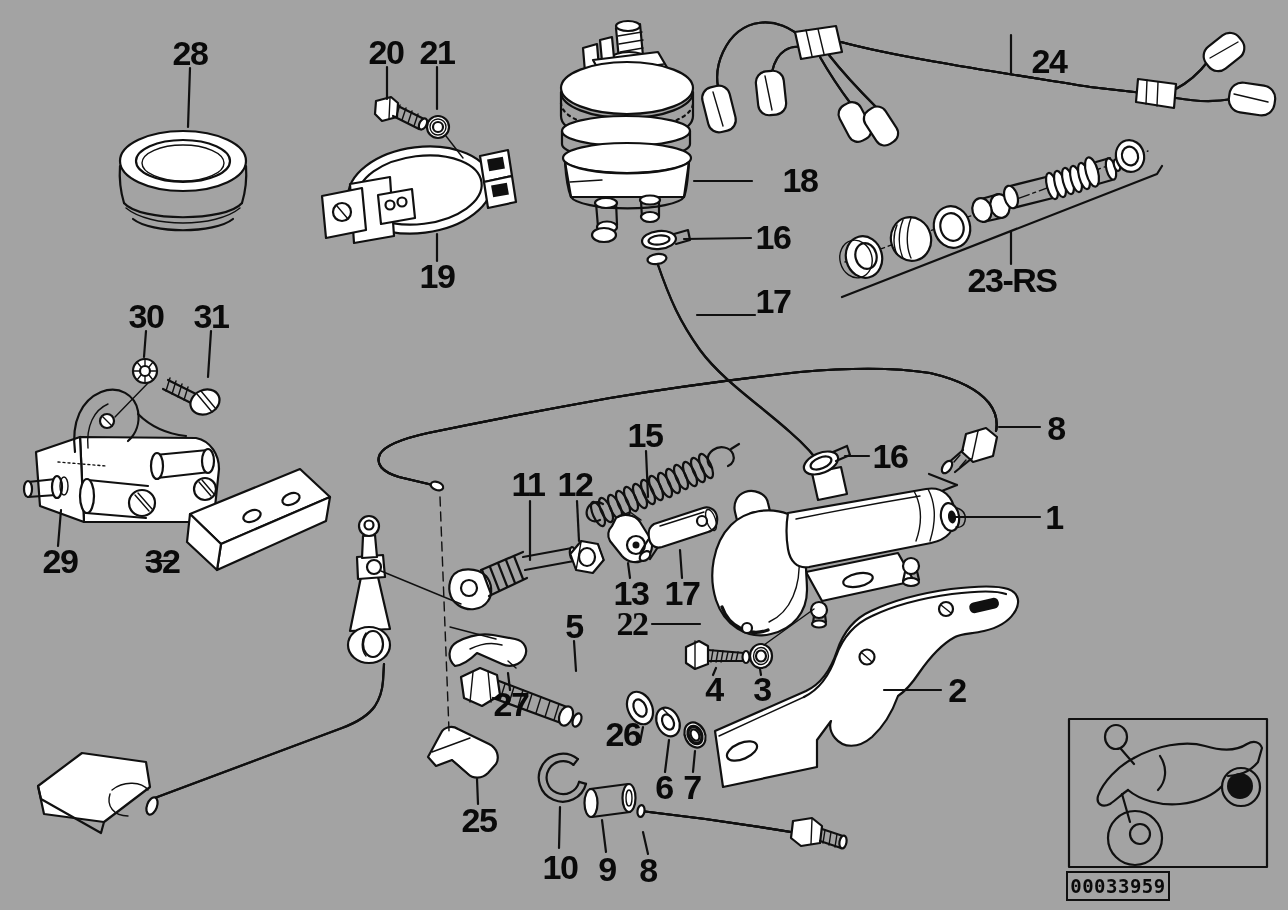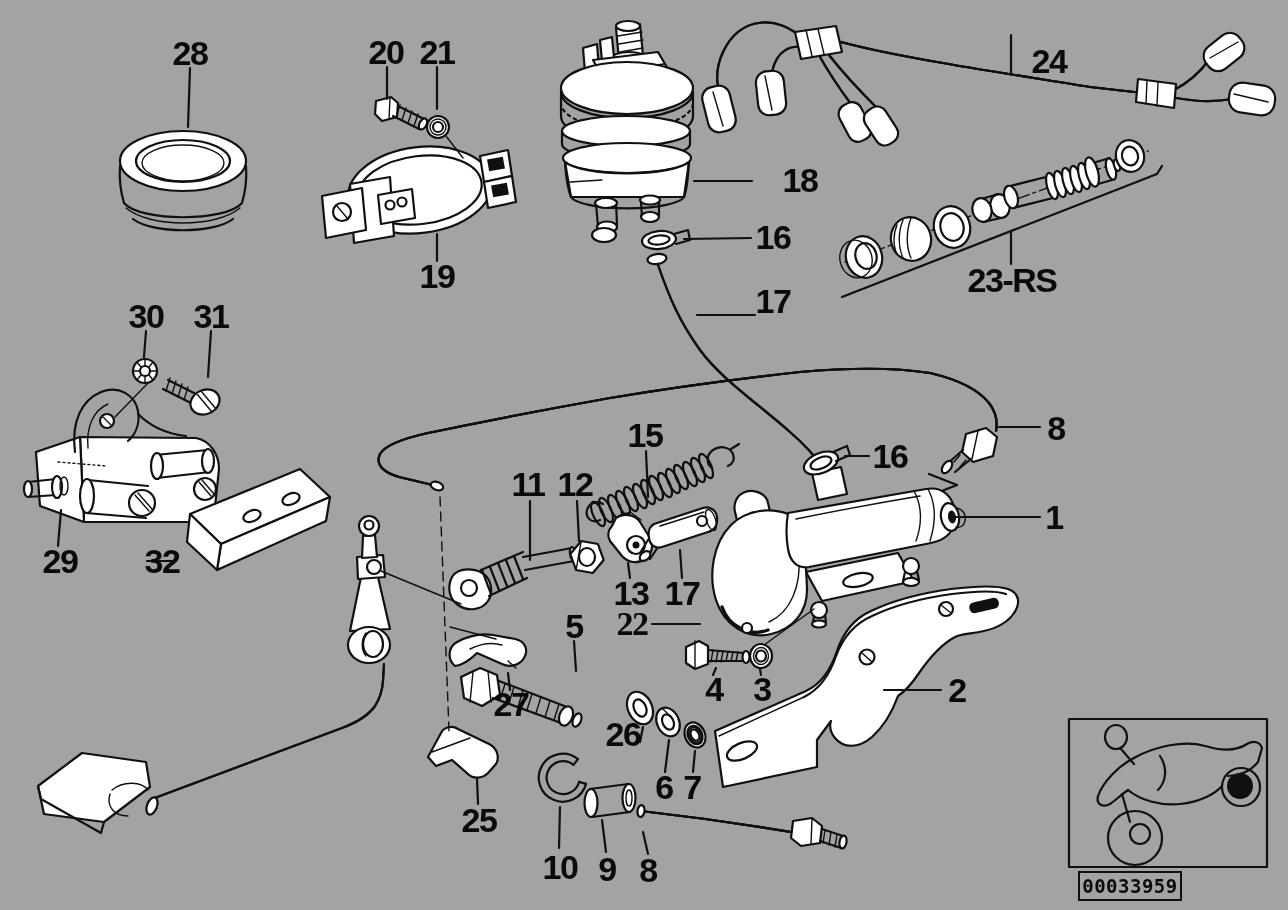--- a/index.html
+++ b/index.html
@@ -11,21 +11,21 @@
   .lineart .f{fill:#ffffff;}
   .lineart .dk{fill:#101010;stroke:none;}
   .lineart .thin{stroke-width:1.4;}
   .lineart .w3{stroke-width:3.4;}
   .label-layer{position:absolute;left:0;top:0;width:100%;height:100%;pointer-events:none;}
   .part-label{position:absolute;transform:translate(-50%,-50%);color:#0a0a0a;
       font-weight:700;font-size:34px;letter-spacing:-1.5px;white-space:nowrap;
       font-family:"Liberation Sans",sans-serif;}
   .id-box{position:absolute;left:1066px;top:871px;width:100px;height:26px;border:2px solid #101010;
       display:flex;align-items:center;justify-content:center;
-      font-family:"DejaVu Sans Mono",monospace;font-size:19px;font-weight:700;color:#0a0a0a;letter-spacing:0.5px;margin-left:12px;}
+      font-family:"DejaVu Sans Mono",monospace;font-size:19px;font-weight:700;color:#0a0a0a;letter-spacing:0.5px;}
 </style>
 </head>
 <body>
 
 <div class="stage">
 
 <svg class="lineart" width="1288" height="910" viewBox="0 0 1288 910">
 
   <g>
     <path d="M437,486 L399,477 Q373,469 380,454 Q387,442 428,433 Q520,414 610,398 Q700,383 800,372 Q880,365 930,373 Q973,383 989,403 Q999,416 996,431" stroke-width="8.5"></path>

